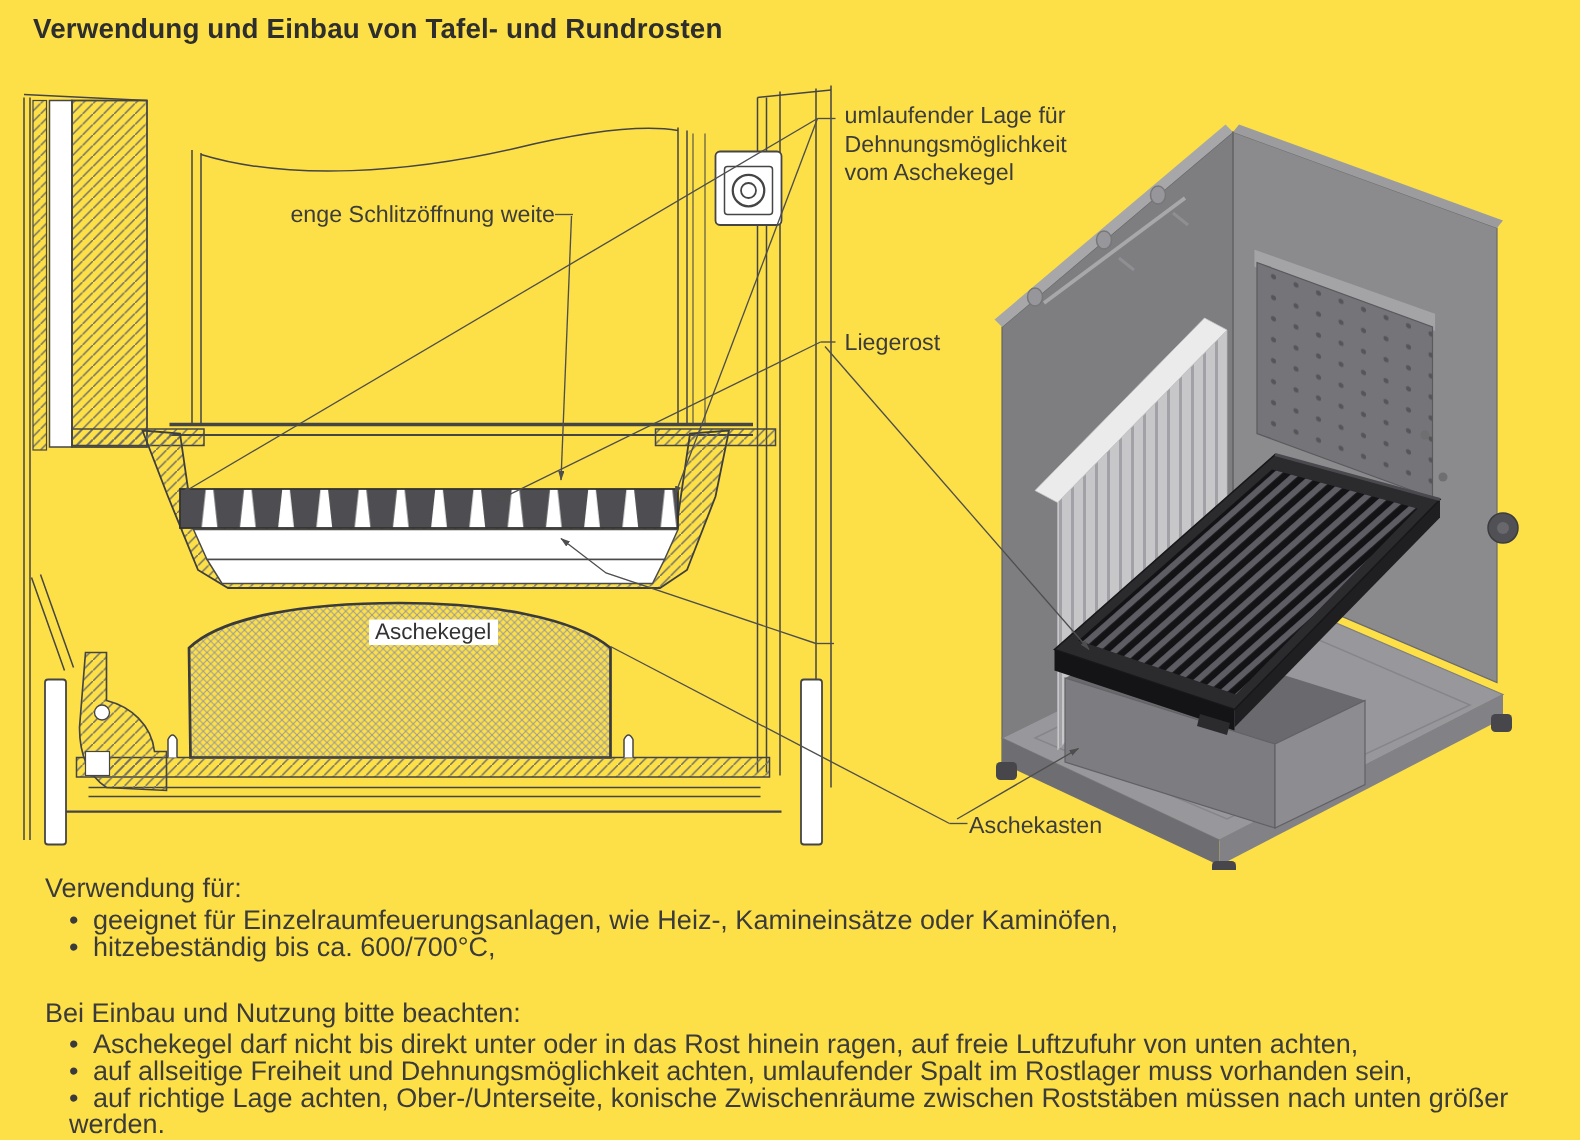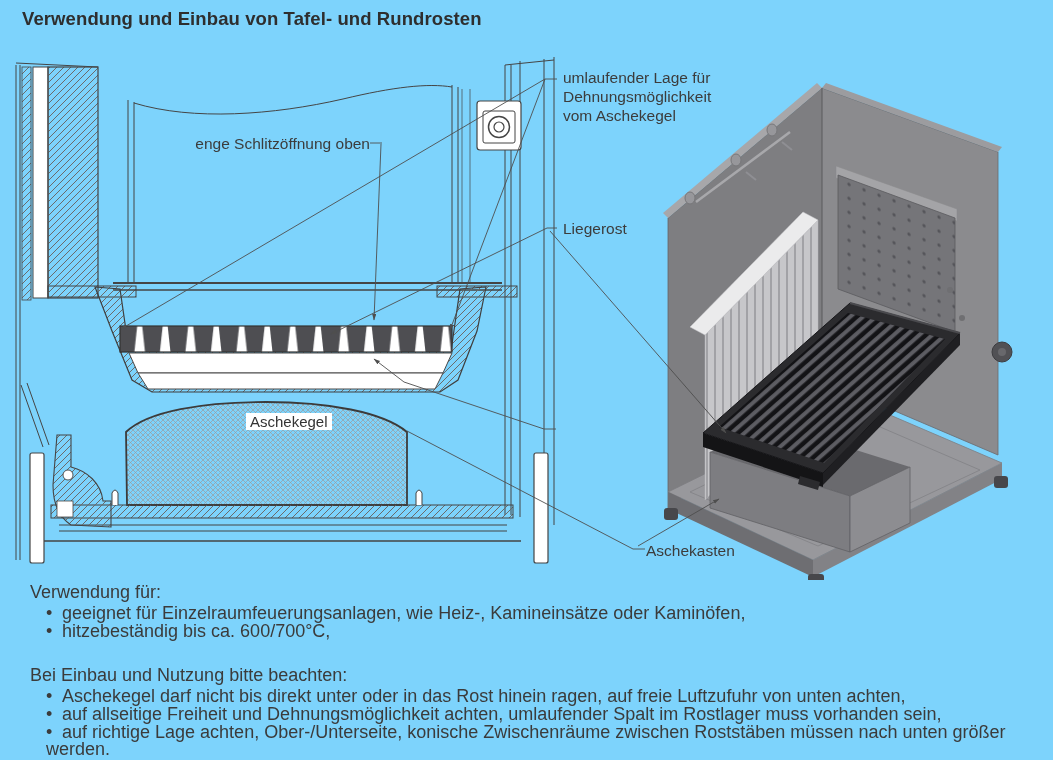--- a/index.html
+++ b/index.html
@@ -1,16 +1,16 @@
 <!DOCTYPE html>
 <html><head>
 <meta charset="utf-8">
 <style>
   html,body{margin:0;padding:0;background:#fff;}
-  .page{position:relative;width:1053px;height:760px;background:#7dd3fc;overflow:hidden;
+  .page{position:relative;width:1053px;height:760px;background:#fde047;overflow:hidden;
         font-family:"Liberation Sans",sans-serif;color:#3b3b3b;}
   .title{position:absolute;left:22px;top:8px;font-size:18.5px;font-weight:bold;color:#2e2e2e;letter-spacing:.1px;}
   .callout{position:absolute;font-size:15.5px;line-height:19px;color:#3c3c3c;white-space:nowrap;}
   .callout.right{text-align:right;}
   .inlabel{position:absolute;font-size:15px;background:#fff;padding:0 4px;border:0;color:#333;margin-left:16px;}
   svg{position:absolute;}
   .tblock{position:absolute;left:30px;width:1010px;font-size:18px;line-height:17.2px;color:#3b3b3b;}
   .tblock .hd{margin-bottom:4px;}
   .tblock .b{padding-left:16px;margin-bottom:0.5px;}
   .tblock .b::before{content:"\2022";display:inline-block;width:16px;color:#3b3b3b;}
@@ -189,21 +189,21 @@
       <path d="M547,228 L331,334" marker-end="url(#arr)"></path>
       <path d="M550,231 L726,433" marker-end="url(#arr)"></path>
       <path d="M544,429 L556,429"></path>
       <path d="M544,429 L404,382 L374,359" marker-end="url(#arr)"></path>
       <path d="M633,549 L645,549"></path>
       <path d="M633,549 L407,431"></path>
       <path d="M638,546 L719,499" marker-end="url(#arr)"></path>
     </g>
   </svg>
 
-  <div class="callout right" style="left:180px;top:134px;width:190px;">enge Schlitzöffnung oben</div>
+  <div class="callout right" style="left:180px;top:134px;width:190px;">enge Schlitzöffnung weite</div>
 
   <div class="callout" style="left:563px;top:68px;">
     <div>umlaufender Lage für</div>
     <div>Dehnungsmöglichkeit</div>
     <div>vom Aschekegel</div>
   </div>
 
   <div class="callout" style="left:563px;top:219px;">Liegerost</div>
 
 

